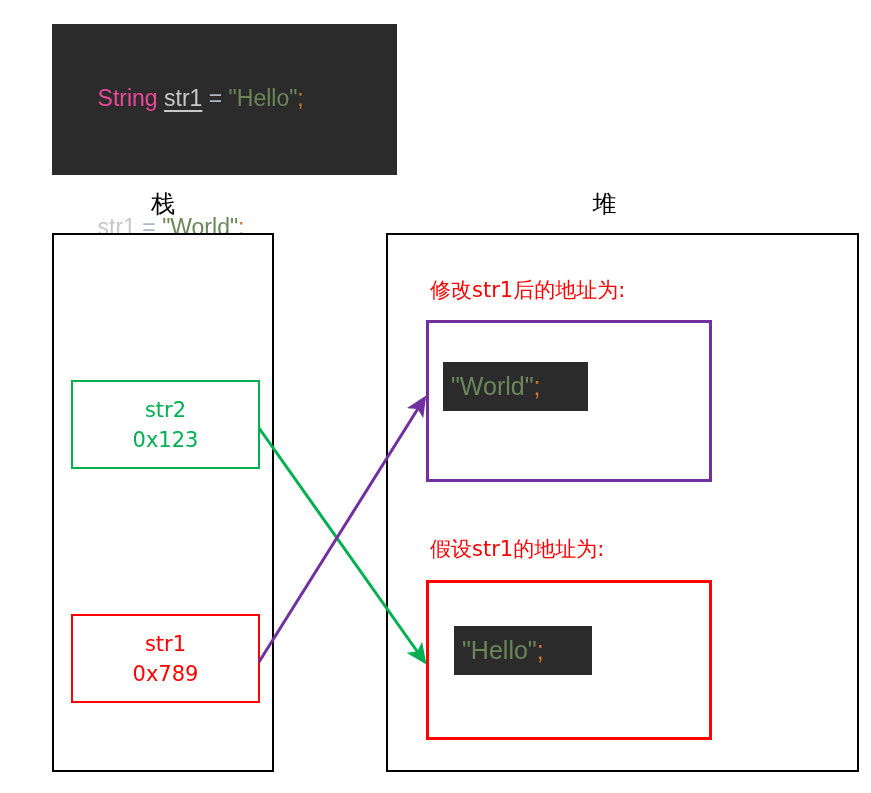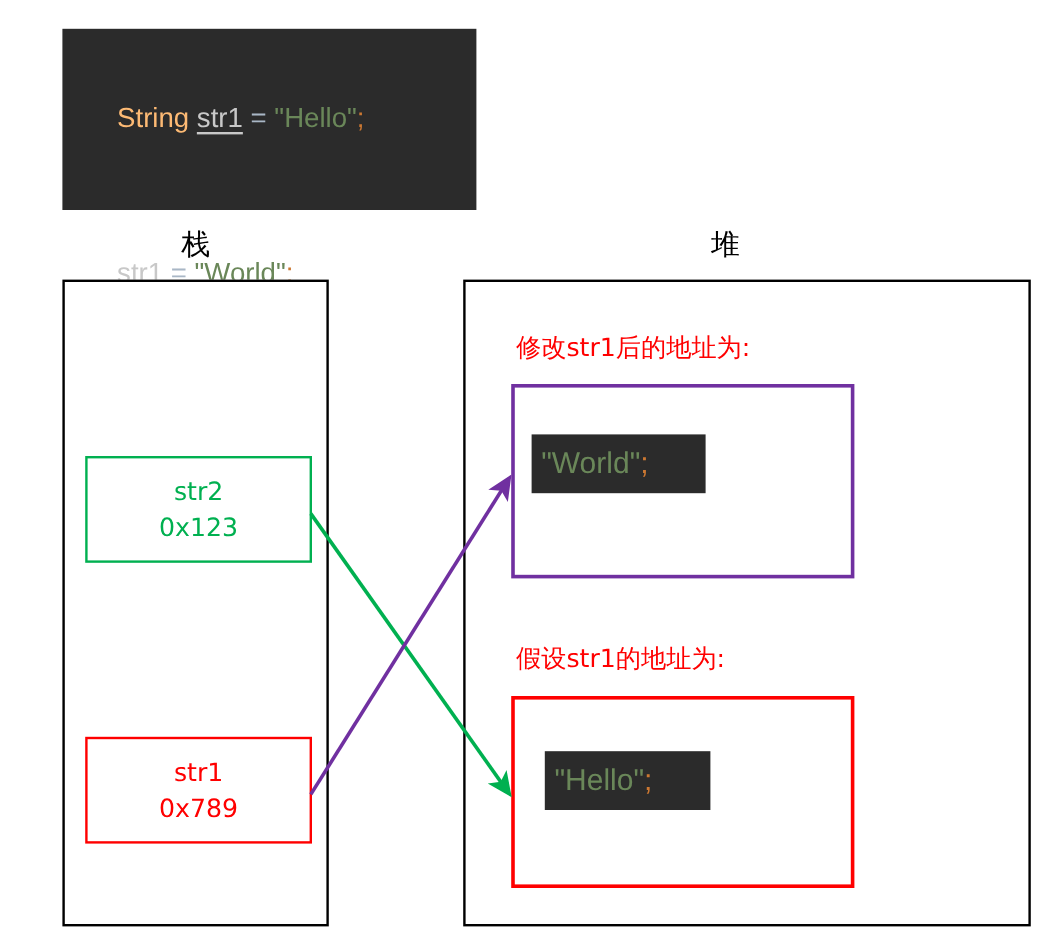--- a/index.html
+++ b/index.html
@@ -26,21 +26,21 @@
     box-sizing: border-box;
     padding: 10px 0 0 20px;
   }
   .code-line {
     font-family: "Liberation Sans", "DejaVu Sans", sans-serif;
     font-size: 23px;
     line-height: 43px;
     white-space: pre;
     color: #a9b7c6;
   }
-  .tok-type    { color: #fdba74; }
+  .tok-type    { color: #ec4899; }
   .tok-var     { color: #c8c8c8; }
   .tok-var-u   { color: #c8c8c8; text-decoration: underline; text-underline-offset: 4px; }
   .tok-op      { color: #a9b7c6; }
   .tok-str     { color: #6a8759; }
   .tok-semi    { color: #cc7832; }
 
   
   .section-caption {
     position: absolute;
     font-family: "DejaVu Sans", sans-serif;

